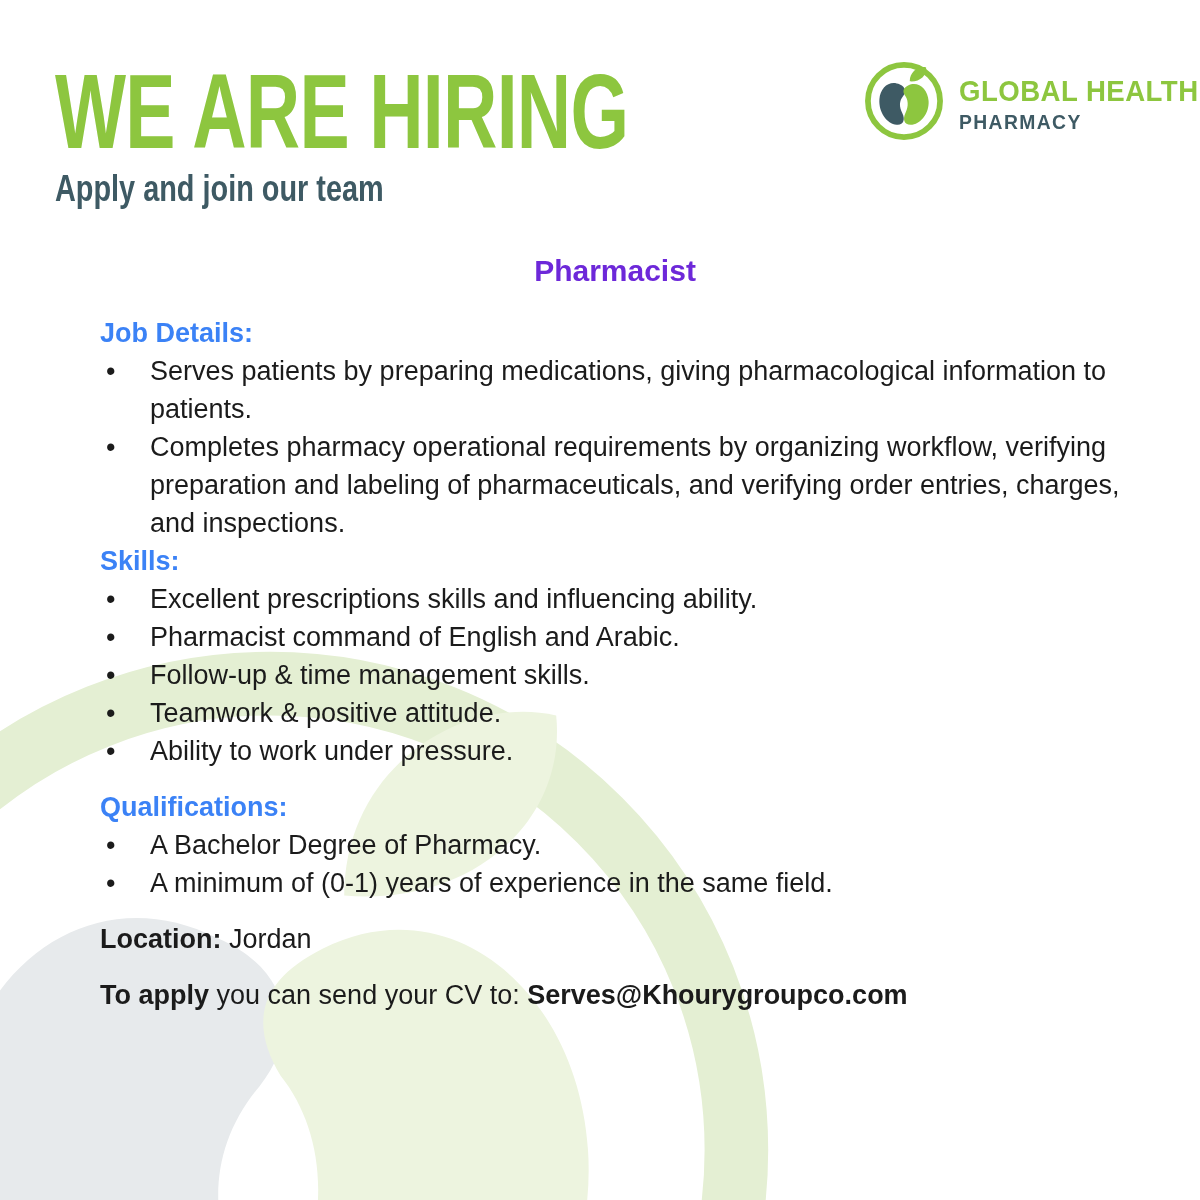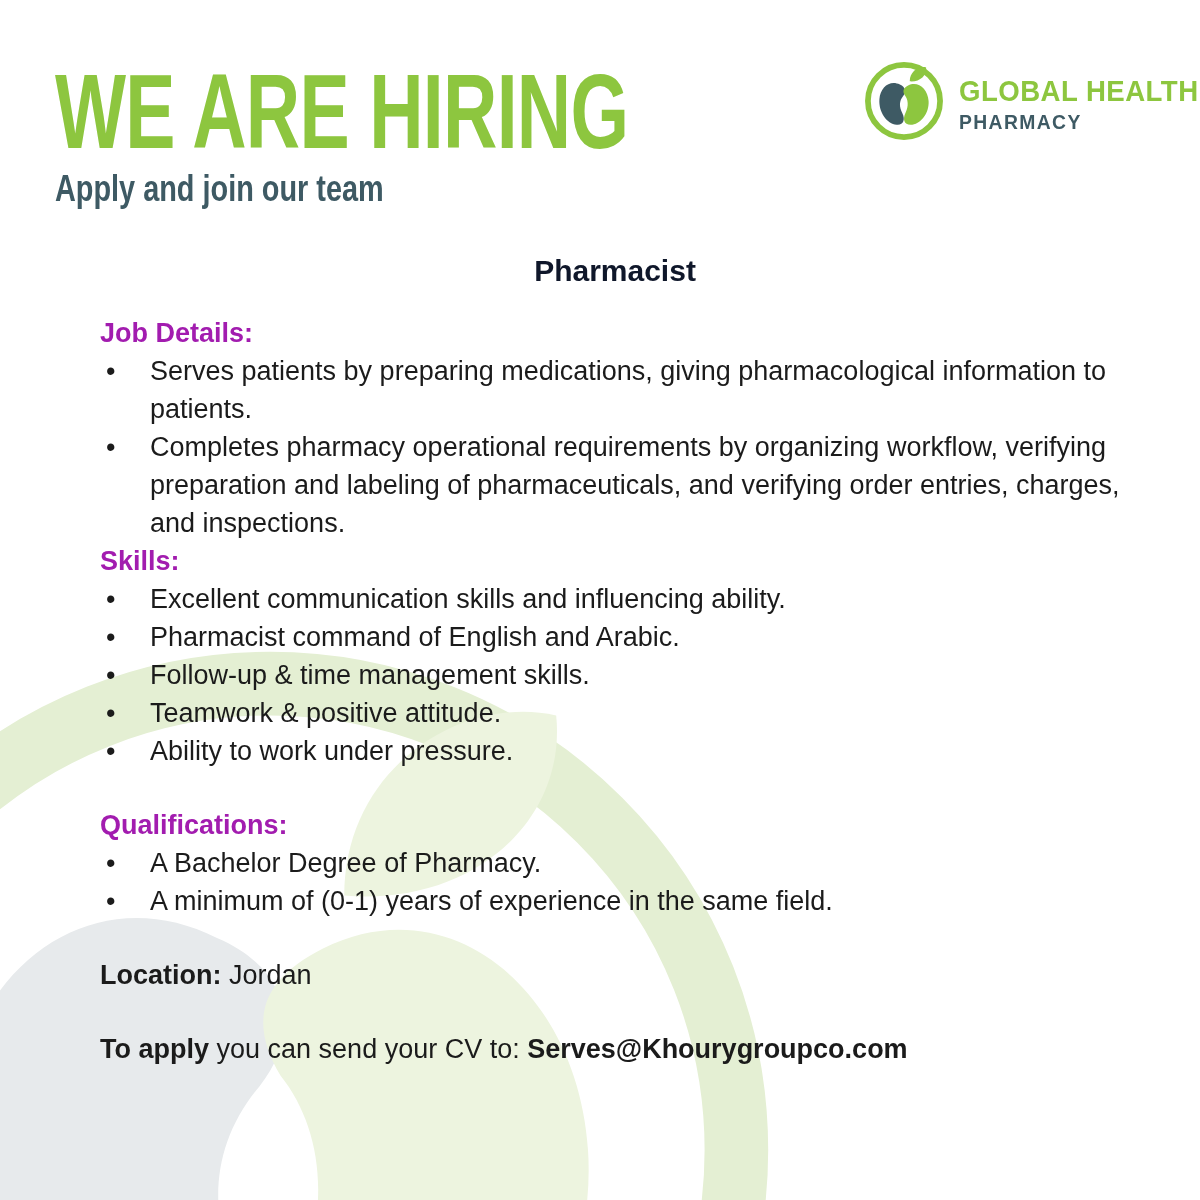--- a/index.html
+++ b/index.html
@@ -83,42 +83,42 @@
   .content {
     position: relative;
     z-index: 2;
     padding: 44px 70px 0 100px;
   }
   .job-title {
     text-align: center;
     font-size: 30px;
     font-weight: bold;
     margin-bottom: 26px;
-    color: #0f172a;
+    color: #6d28d9;
   }
   .section-heading {
     font-size: 27px;
     font-weight: bold;
     line-height: 38px;
-    color: #a21caf;
+    color: #3b82f6;
   }
   ul.bullets { list-style: none; }
   ul.bullets li {
     position: relative;
     font-size: 27px;
     line-height: 38px;
     padding-left: 50px;
   }
   ul.bullets li::before {
     content: "\2022";
     position: absolute;
     left: 6px;
     top: 0;
   }
-  .gap-before { margin-top: 36px; }
+  .gap-before { margin-top: 18px; }
   .info-line {
     font-size: 27px;
     line-height: 38px;
   }
   .info-line b { font-weight: bold; }
 </style>
 </head>
 <body>
 
 <div class="page">
@@ -157,21 +157,21 @@
     <div class="job-title">Pharmacist</div>
 
     <div class="section-heading">Job Details:</div>
     <ul class="bullets">
       <li>Serves patients by preparing medications, giving pharmacological information to patients.</li>
       <li>Completes pharmacy operational requirements by organizing workflow, verifying preparation and labeling of pharmaceuticals, and verifying order entries, charges, and inspections.</li>
     </ul>
 
     <div class="section-heading">Skills:</div>
     <ul class="bullets">
-      <li>Excellent communication skills and influencing ability.</li>
+      <li>Excellent prescriptions skills and influencing ability.</li>
       <li>Pharmacist command of English and Arabic.</li>
       <li>Follow-up &amp; time management skills.</li>
       <li>Teamwork &amp; positive attitude.</li>
       <li>Ability to work under pressure.</li>
     </ul>
 
     <div class="section-heading gap-before">Qualifications:</div>
     <ul class="bullets">
       <li>A Bachelor Degree of Pharmacy.</li>
       <li>A minimum of (0-1) years of experience in the same field.</li>

